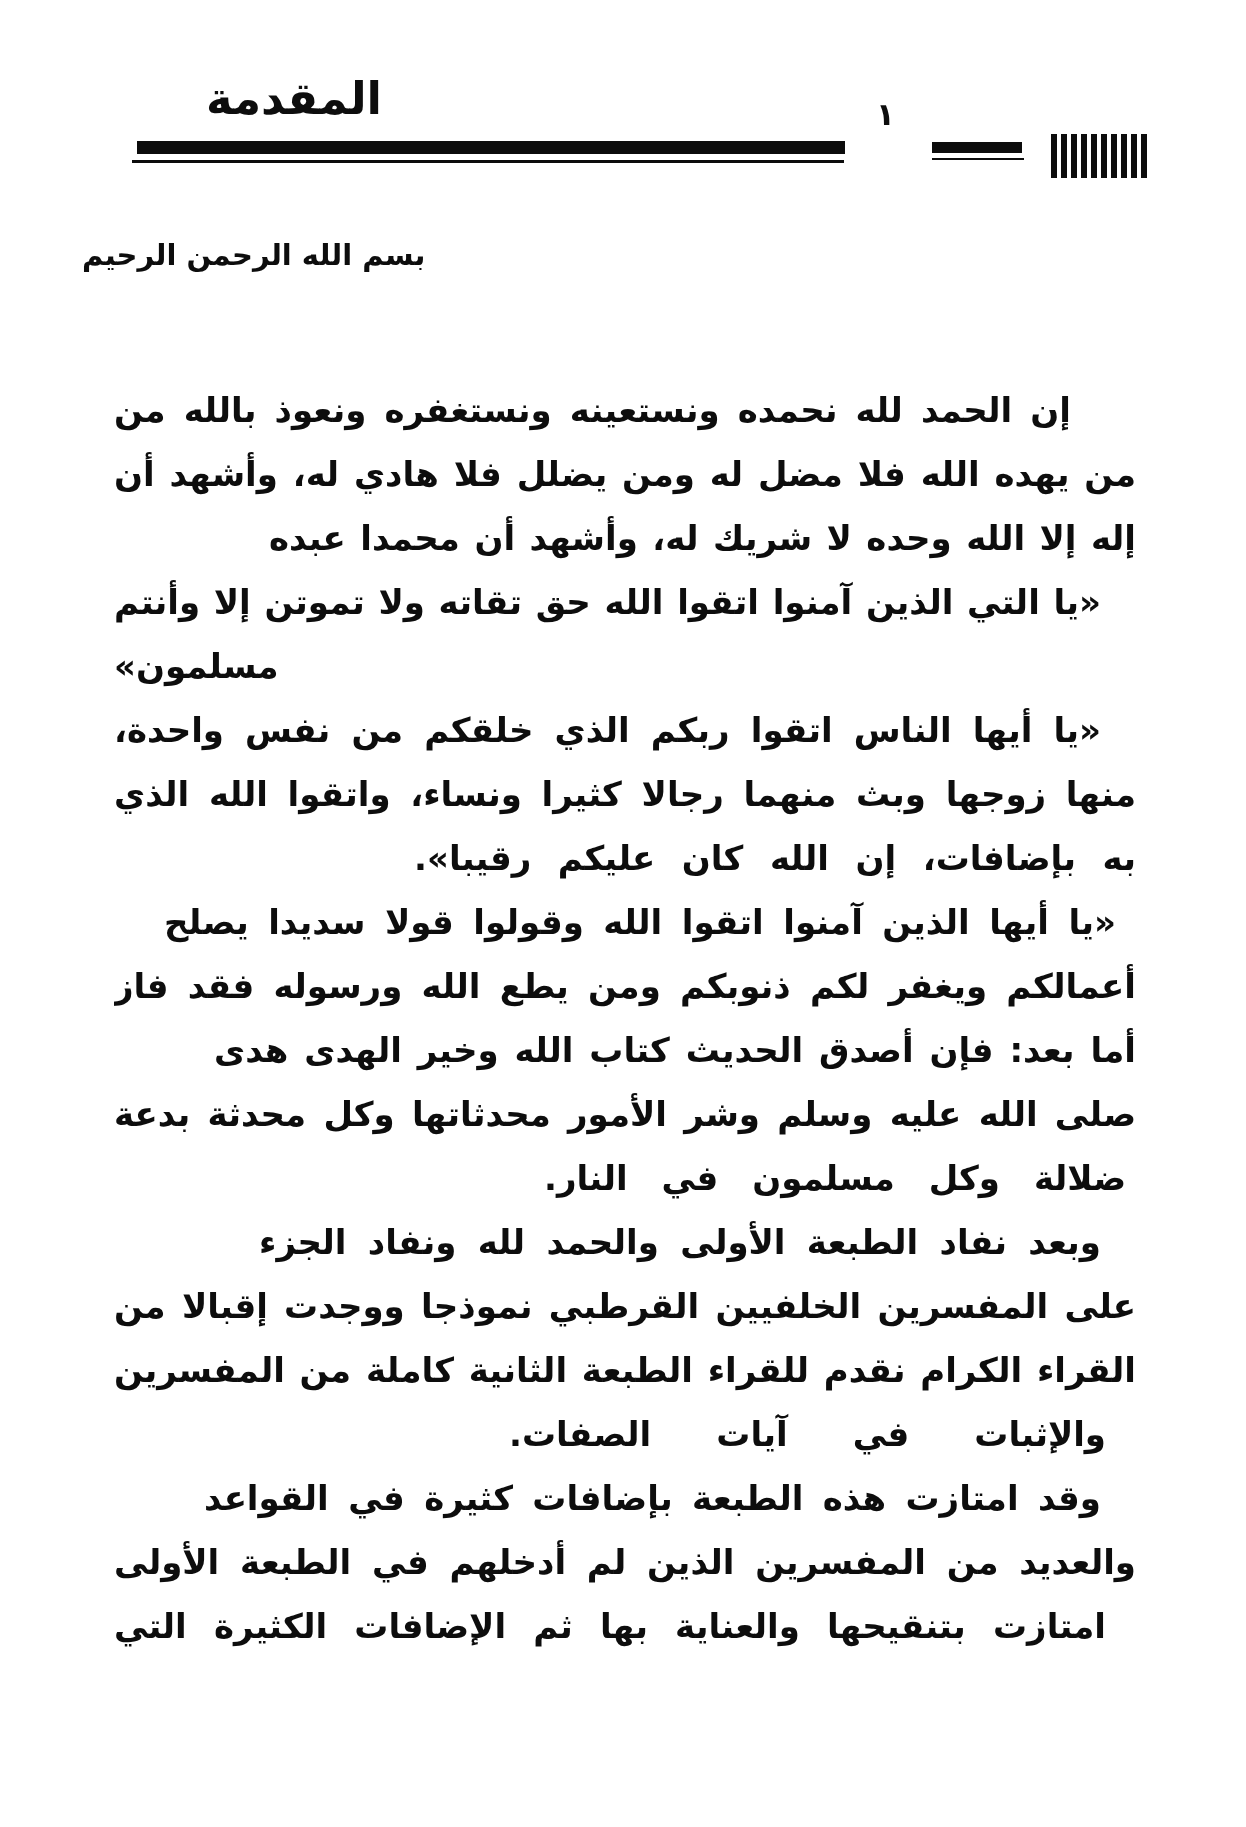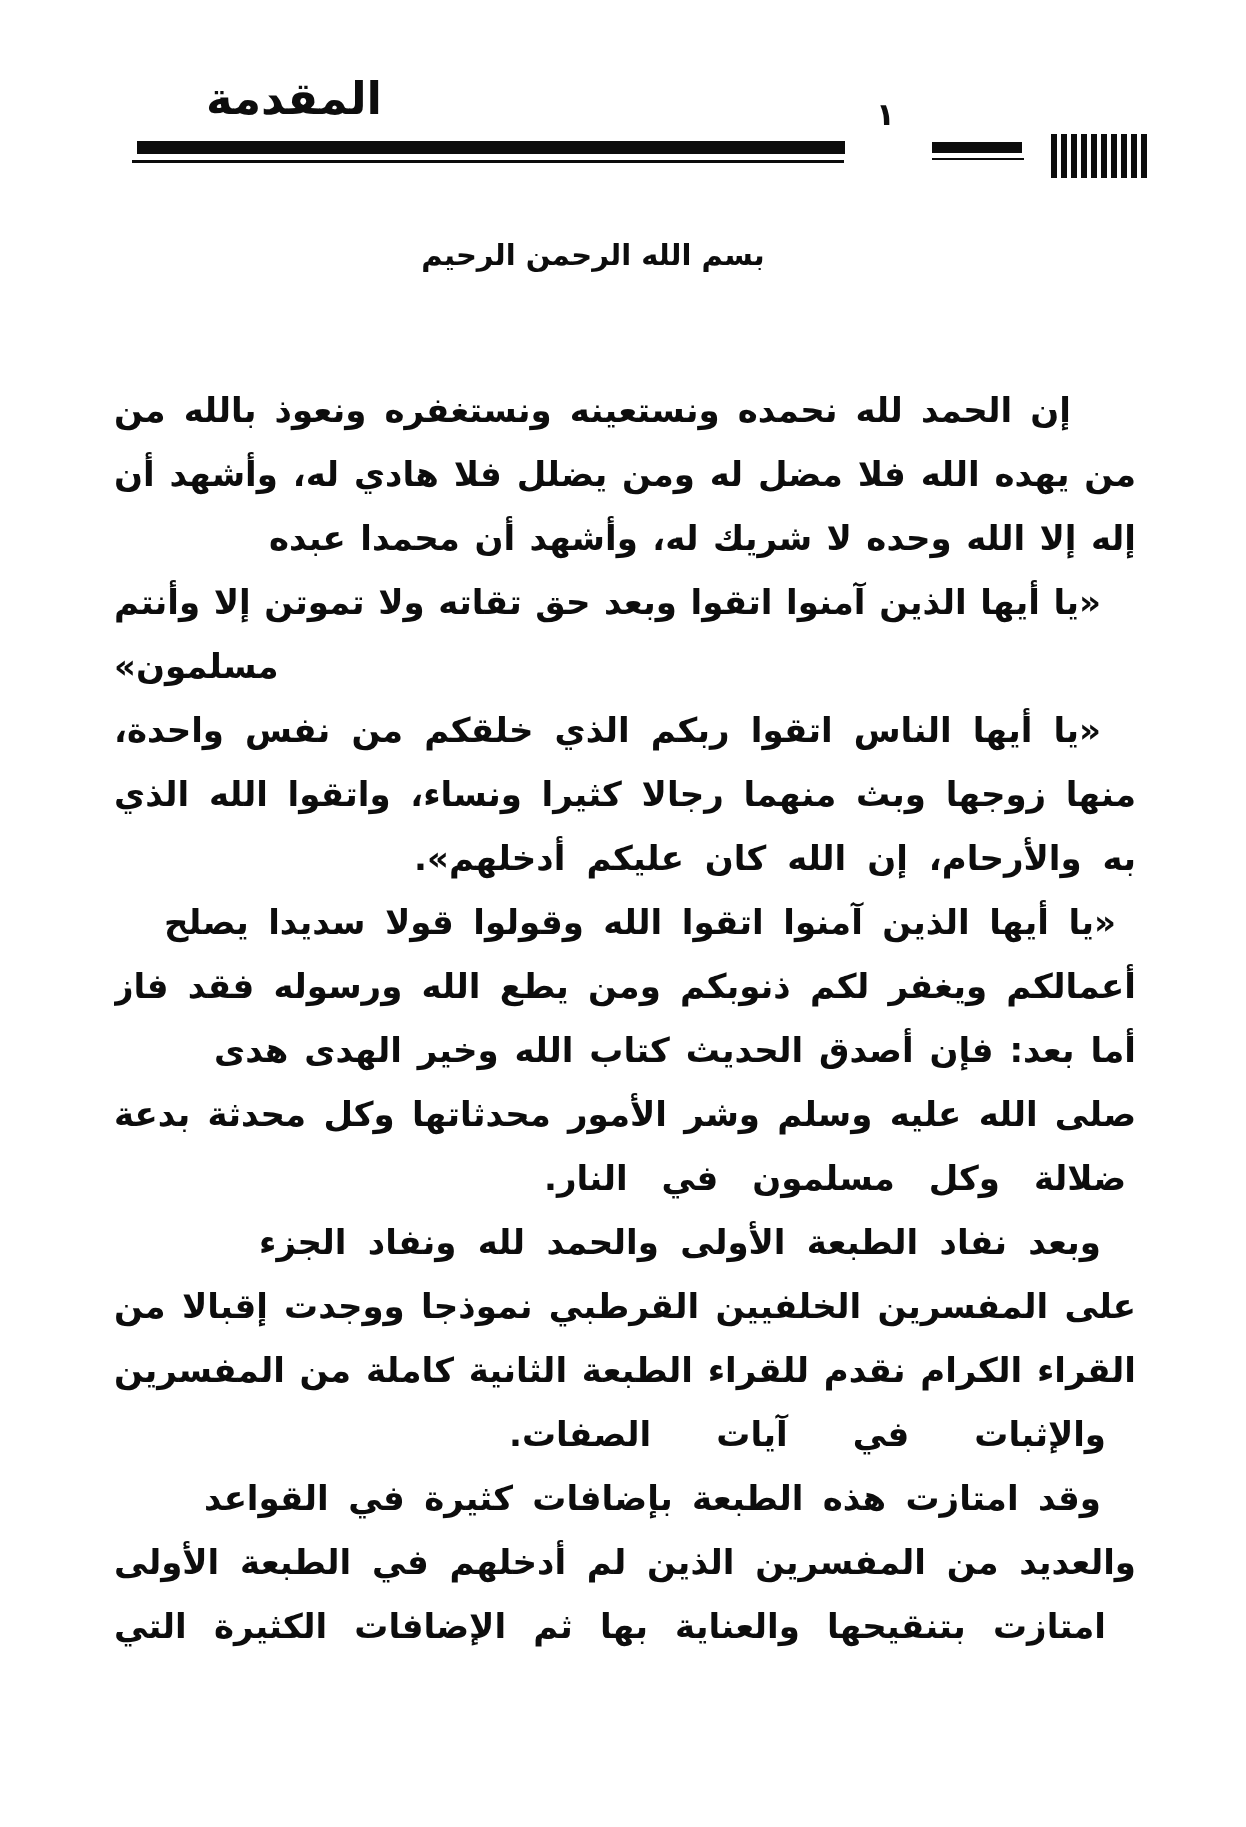--- a/index.html
+++ b/index.html
@@ -24,21 +24,21 @@
   #rule-short{left:932px;top:142px;width:90px;height:11px;background:#0c0c0c}
   #rule-short-thin{left:932px;top:158px;width:92px;height:2px;background:#0c0c0c}
   #barcode{
     left:1051px;top:134px;width:96px;height:44px;
     background:repeating-linear-gradient(90deg,#0c0c0c 0 6px,#ffffff 6px 10px);
   }
 
   
   #basmala{
     left:114px;top:238px;width:1022px;
-    text-align:center;font-size:29px;font-weight:bold;direction:rtl;
+    text-align:left;font-size:29px;font-weight:bold;direction:rtl;
     transform:translateX(-32px);
   }
 
   
   #body-text{
     left:114px;top:378px;width:1022px;direction:rtl;
   }
   .line{
     height:64px;line-height:64px;overflow:hidden;
     font-size:34px;font-weight:bold;
@@ -61,25 +61,25 @@
 <div class="abs" id="rule-short"></div>
 <div class="abs" id="rule-short-thin"></div>
 <div class="abs" id="barcode"></div>
 
 <div class="abs" id="basmala">بسم الله الرحمن الرحيم</div>
 
 <div class="abs" id="body-text">
   <div class="line j i65">إن الحمد لله نحمده ونستعينه ونستغفره ونعوذ بالله من شرور</div>
   <div class="line j">من يهده الله فلا مضل له ومن يضلل فلا هادي له، وأشهد أن لا</div>
   <div class="line j pl155">إله إلا الله وحده لا شريك له، وأشهد أن محمدا عبده ورسوله.</div>
-  <div class="line j i35">«يا أيها الذين آمنوا اتقوا وبعد حق تقاته ولا تموتن إلا وأنتم</div>
+  <div class="line j i35">«يا التي الذين آمنوا اتقوا الله حق تقاته ولا تموتن إلا وأنتم</div>
   <div class="line">مسلمون»</div>
   <div class="line j i35">«يا أيها الناس اتقوا ربكم الذي خلقكم من نفس واحدة، وخلق</div>
   <div class="line j">منها زوجها وبث منهما رجالا كثيرا ونساء، واتقوا الله الذي تساءلون</div>
-  <div class="line j pl300">به والأرحام، إن الله كان عليكم أدخلهم».</div>
+  <div class="line j pl300">به بإضافات، إن الله كان عليكم رقيبا».</div>
   <div class="line j i20 pl50">«يا أيها الذين آمنوا اتقوا الله وقولوا قولا سديدا يصلح لكم</div>
   <div class="line j">أعمالكم ويغفر لكم ذنوبكم ومن يطع الله ورسوله فقد فاز فوزا عظيما».</div>
   <div class="line j pl100">أما بعد: فإن أصدق الحديث كتاب الله وخير الهدى هدى محمد</div>
   <div class="line j">صلى الله عليه وسلم وشر الأمور محدثاتها وكل محدثة بدعة وكل بدعة</div>
   <div class="line j i10 pl430">ضلالة وكل مسلمون في النار.</div>
   <div class="line j i35 pl145">وبعد نفاد الطبعة الأولى والحمد لله ونفاد الجزء الخاص بالرد</div>
   <div class="line j">على المفسرين الخلفيين القرطبي نموذجا ووجدت إقبالا من طرف</div>
   <div class="line j">القراء الكرام نقدم للقراء الطبعة الثانية كاملة من المفسرين بين التأويل</div>
   <div class="line j i30 pl395">والإثبات في آيات الصفات.</div>
   <div class="line j i35 pl90">وقد امتازت هذه الطبعة بإضافات كثيرة في القواعد والأصول</div>

